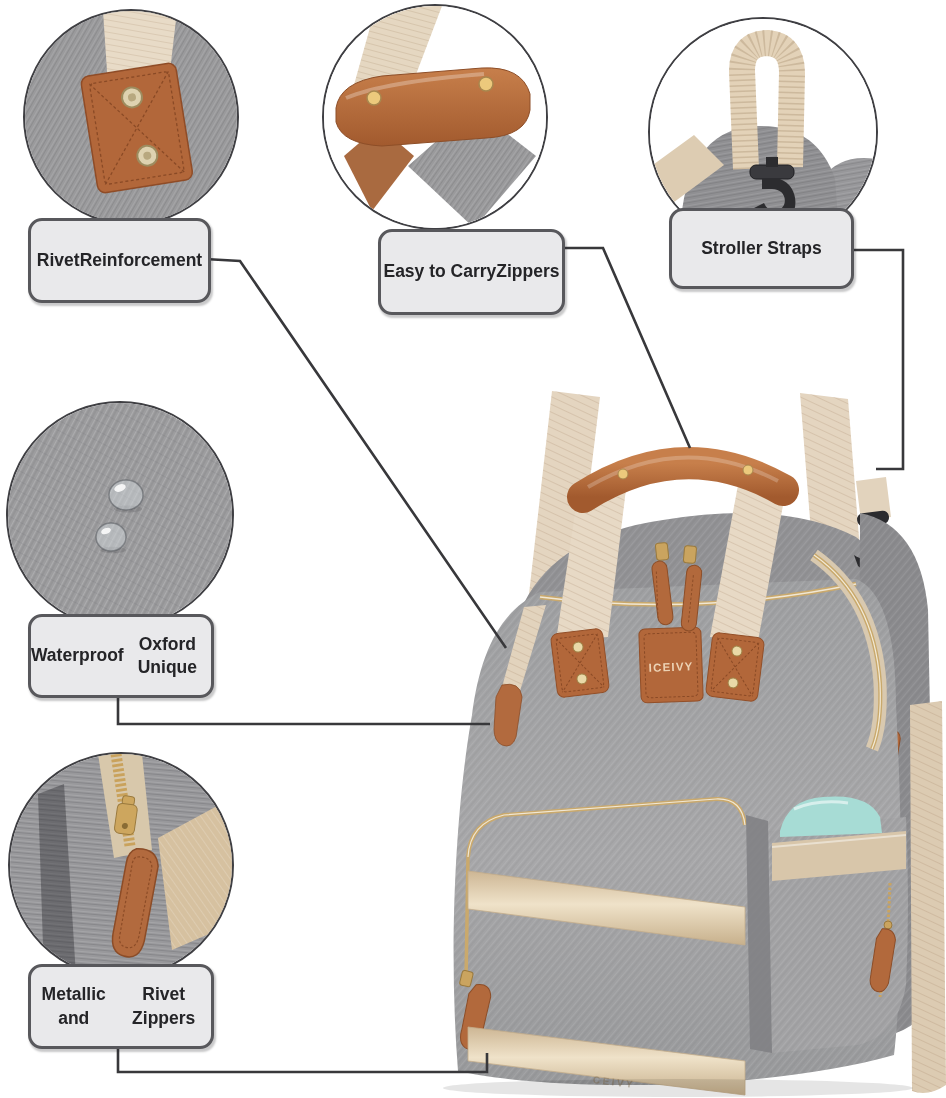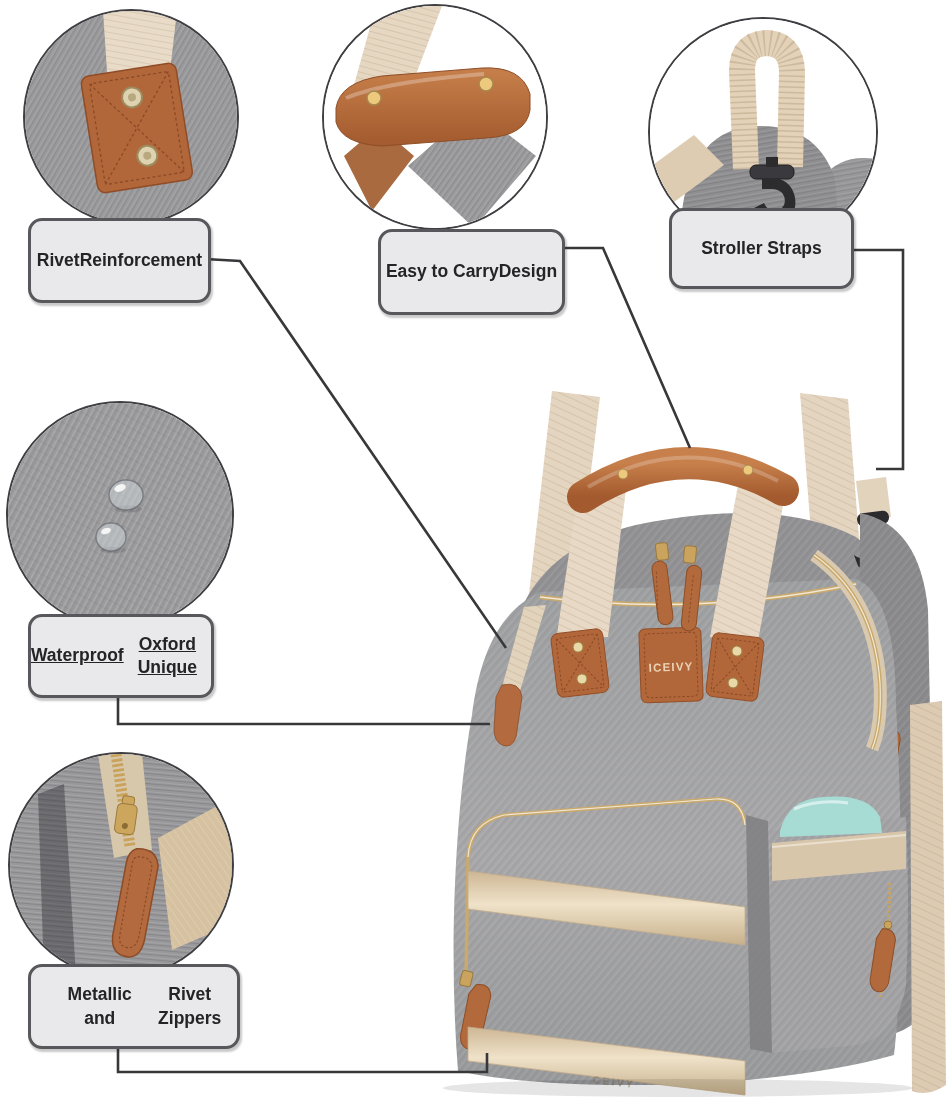--- a/index.html
+++ b/index.html
@@ -343,30 +343,30 @@
     <polyline points="118,1043 118,1072 487,1072 487,1053" fill="none" stroke="#38383b" stroke-width="2.6"></polyline>
   </svg>
 
   <div class="callout-label" style="left:28px;top:218px;width:177px;height:79px;">
     <span>Rivet</span>
     <span>Reinforcement</span>
   </div>
 
   <div class="callout-label" style="left:342px;top:229px;width:181px;height:80px;margin-left:36px;">
     <span>Easy to Carry</span>
-    <span>Design</span>
+    <span>Zippers</span>
   </div>
 
   <div class="callout-label" style="left:669px;top:208px;width:179px;height:75px;">
     <span>Stroller Straps</span>
   </div>
 
-  <div class="callout-label" style="left:28px;top:614px;width:180px;height:78px;text-decoration:underline;">
+  <div class="callout-label" style="left:28px;top:614px;width:180px;height:78px;">
     <span>Waterproof</span>
     <span>Oxford Unique</span>
   </div>
 
-  <div class="callout-label" style="left:28px;top:964px;width:180px;height:79px;padding-left:26px;">
+  <div class="callout-label" style="left:28px;top:964px;width:180px;height:79px;">
     <span>Metallic and</span>
     <span>Rivet Zippers</span>
   </div>
 
 </div>
 
 </body></html>

